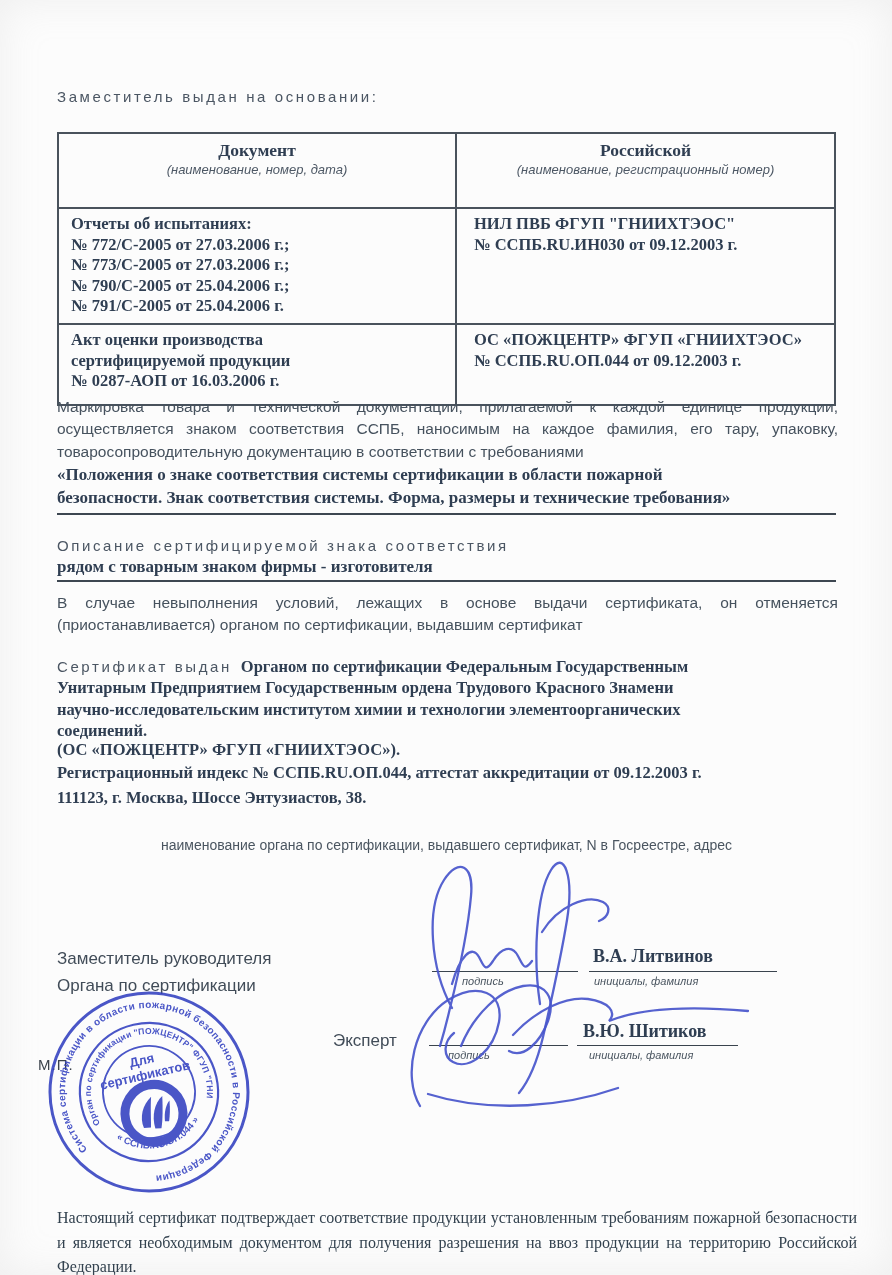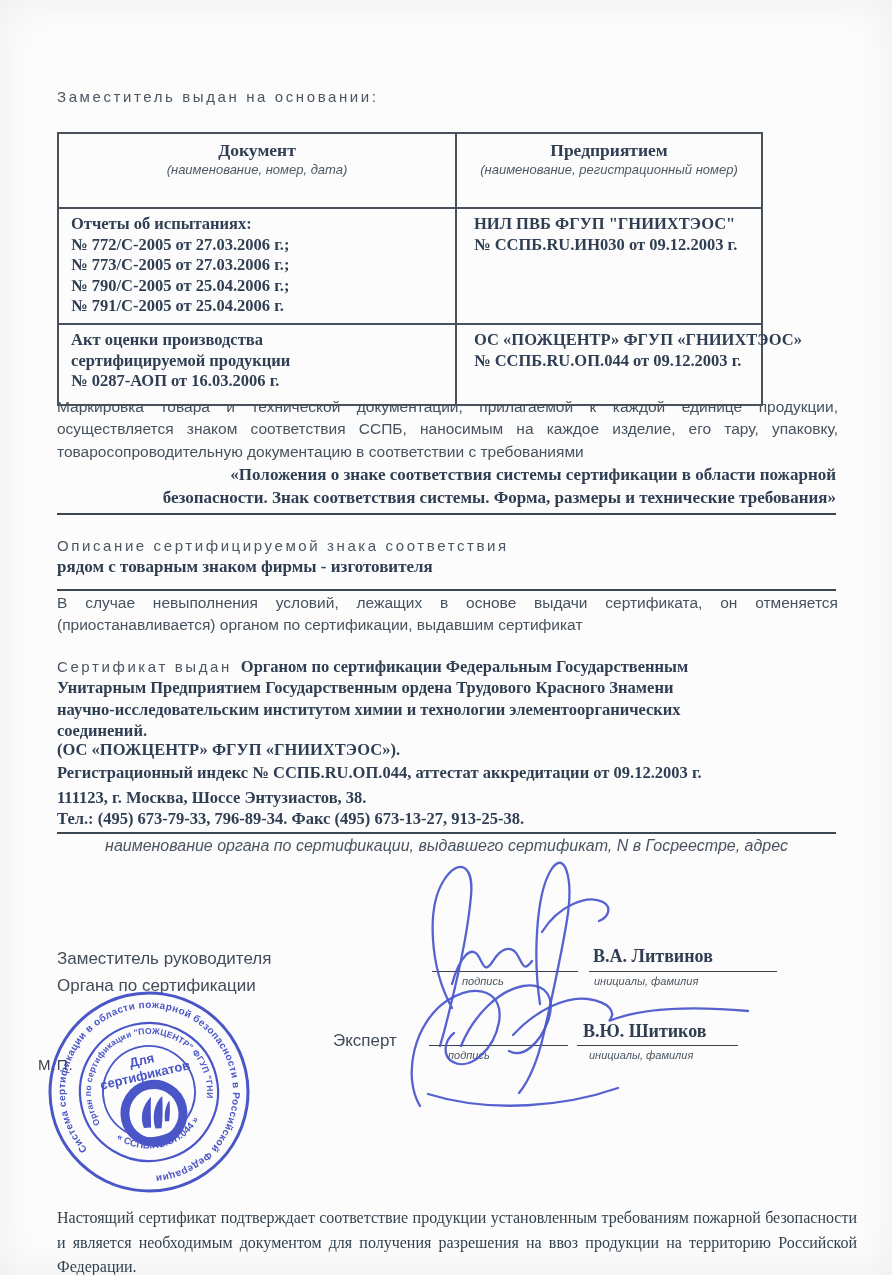--- a/index.html
+++ b/index.html
@@ -4,36 +4,36 @@
 <style>
   html,body{margin:0;padding:0;}
   .page{position:relative;width:892px;height:1275px;background:#fcfcfc;overflow:hidden;
         font-family:"Liberation Sans",sans-serif;color:#46525e;
         box-shadow:inset 0 0 40px rgba(180,180,180,.18);}
   .abs{position:absolute;}
   .spaced{letter-spacing:2.6px;font-size:15px;color:#4b5663;}
   .serifb{font-family:"Liberation Serif",serif;font-weight:bold;color:#2f3e52;}
   .serif{font-family:"Liberation Serif",serif;color:#33424f;}
   
-  .btable{position:absolute;left:57px;top:132px;width:706px;border-collapse:collapse;table-layout:fixed;}
+  .btable{position:absolute;left:57px;top:132px;width:779px;border-collapse:collapse;table-layout:fixed;}
   .btable th,.btable td{border:2px solid #49525c;vertical-align:top;}
   .btable th{text-align:center;padding:6px 8px 30px 8px;font-weight:normal;}
   .th-title{font-family:"Liberation Serif",serif;font-weight:bold;font-size:17.5px;color:#2f3e52;}
   .th-sub{font-size:13px;font-style:italic;color:#4d5865;margin-top:1px;}
   .btable td{font-family:"Liberation Serif",serif;font-weight:bold;font-size:16.5px;
              color:#2f3e52;line-height:20.6px;padding:5px 8px 6px 12px;border-radius:32px;}
   .btable td.exec{padding-left:17px;}
   .cellline{white-space:nowrap;}
   
   .para{font-size:15.5px;line-height:22.3px;text-align:justify;color:#46525e;}
   .rule2{border-bottom:2px solid #3d4751;}
   .reg-block{font-size:17px;line-height:23px;padding-bottom:4px;}
   .issuer-par{font-size:16.5px;line-height:21.4px;}
   .iss-line{font-size:16.5px;line-height:20px;white-space:nowrap;}
-  .cap{font-size:16px;font-style:italic;color:#4a5560;}
+  .cap{font-size:14px;color:#4a5560;}
   .sig-cap{position:absolute;font-size:11px;font-style:italic;color:#4a5560;}
   .sigline{position:absolute;border-bottom:1.8px solid #3a444e;height:0;}
   .name{position:absolute;font-family:"Liberation Serif",serif;font-weight:bold;
         font-size:18px;color:#2f3e52;white-space:nowrap;}
   .rolelbl{font-size:17px;line-height:27px;color:#414c58;}
   svg text{font-family:"Liberation Sans",sans-serif;}
   .sig-svg{position:absolute;left:0;top:0;pointer-events:none;}
   .stamp{position:absolute;left:45px;top:988px;transform:rotate(-13deg);opacity:.88;}
 </style>
 </head>
@@ -48,21 +48,21 @@
         <col style="width:398px">
         <col>
       </colgroup>
     <tbody>
         <tr>
       <th>
         <div class="th-title">Документ</div>
         <div class="th-sub">(наименование, номер, дата)</div>
       </th>
       <th>
-        <div class="th-title">Предприятием</div>
+        <div class="th-title">Российской</div>
         <div class="th-sub">(наименование, регистрационный номер)</div>
       </th>
     </tr>
     <tr>
       <td>
         <div class="cellline">Отчеты об испытаниях:</div>
         <div class="cellline">№ 772/С-2005 от 27.03.2006 г.;</div>
         <div class="cellline">№ 773/С-2005 от 27.03.2006 г.;</div>
         <div class="cellline">№ 790/С-2005 от 25.04.2006 г.;</div>
         <div class="cellline">№ 791/С-2005 от 25.04.2006 г.</div>
@@ -79,46 +79,43 @@
         <div class="cellline">№ 0287-АОП от 16.03.2006 г.</div>
       </td>
       <td class="exec">
         <div class="cellline">ОС «ПОЖЦЕНТР» ФГУП «ГНИИХТЭОС»</div>
         <div class="cellline">№ ССПБ.RU.ОП.044  от 09.12.2003 г.</div>
       </td>
     </tr>
   </tbody>
     </table>
 
-  <div class="abs para" style="left:57px;top:396px;width:781px;">Маркировка товара и технической документации, прилагаемой к каждой единице продукции, осуществляется знаком соответствия ССПБ, наносимым на каждое изделие, его тару, упаковку, товаросопроводительную документацию в соответствии с требованиями</div>
+  <div class="abs para" style="left:57px;top:396px;width:781px;">Маркировка товара и технической документации, прилагаемой к каждой единице продукции, осуществляется знаком соответствия ССПБ, наносимым на каждое фамилия, его тару, упаковку, товаросопроводительную документацию в соответствии с требованиями</div>
 
-  <div class="abs serifb reg-block rule2" style="left:57px;top:463px;width:779px;text-align:right;">
+  <div class="abs serifb reg-block rule2" style="left:57px;top:463px;width:779px;">
     <div>«Положения о знаке соответствия системы сертификации в области пожарной</div>
     <div>безопасности. Знак соответствия системы. Форма, размеры и технические требования»</div>
   </div>
 
   <div class="abs spaced" style="left:57px;top:537px;">Описание сертифицируемой знака соответствия</div>
-  <div class="abs serifb rule2" style="left:57px;top:557px;width:779px;font-size:17px;padding-bottom:12px;">рядом с товарным знаком фирмы - изготовителя</div>
+  <div class="abs serifb rule2" style="left:57px;top:557px;width:779px;font-size:17px;padding-bottom:3px;">рядом с товарным знаком фирмы - изготовителя</div>
 
   <div class="abs para" style="left:57px;top:592px;width:781px;">В случае невыполнения условий, лежащих в основе выдачи сертификата, он отменяется (приостанавливается) органом по сертификации, выдавшим сертификат</div>
 
   <div class="abs serifb issuer-par" style="left:57px;top:656px;width:785px;">
     <div>
       <span class="spaced" style="font-weight:normal;font-family:'Liberation Sans',sans-serif;margin-right:9px;">Сертификат выдан</span><span>Органом по сертификации Федеральным Государственным</span>
     </div>
     <div>Унитарным Предприятием Государственным ордена Трудового Красного Знамени</div>
     <div>научно-исследовательским институтом химии и технологии элементоорганических</div>
     <div>соединений.</div>
   </div>
   <div class="abs serifb iss-line" style="left:57px;top:740px;">(ОС «ПОЖЦЕНТР» ФГУП «ГНИИХТЭОС»).</div>
   <div class="abs serifb iss-line" style="left:57px;top:763px;">Регистрационный индекс № ССПБ.RU.ОП.044, аттестат аккредитации от 09.12.2003 г.</div>
   <div class="abs serifb iss-line" style="left:57px;top:788px;">111123, г. Москва, Шоссе Энтузиастов, 38.</div>
-  <div class="abs rule2" style="left:57px;top:809px;width:779px;padding-bottom:3px;">
-    <span class="serifb iss-line">Тел.: (495) 673-79-33, 796-89-34. Факс (495) 673-13-27, 913-25-38.</span>
-  </div>
   <div class="abs cap" style="left:57px;top:837px;width:779px;text-align:center;">наименование органа по сертификации, выдавшего сертификат, N в Госреестре, адрес</div>
 
   <div class="abs rolelbl" style="left:57px;top:945px;">
     <div>Заместитель руководителя</div>
     <div>Органа по сертификации</div>
   </div>
 
   <div class="name" style="left:593px;top:946px;">В.А. Литвинов</div>
   <div class="sigline" style="left:432px;top:971px;width:146px;"></div>
   <div class="sigline" style="left:589px;top:971px;width:188px;"></div>

